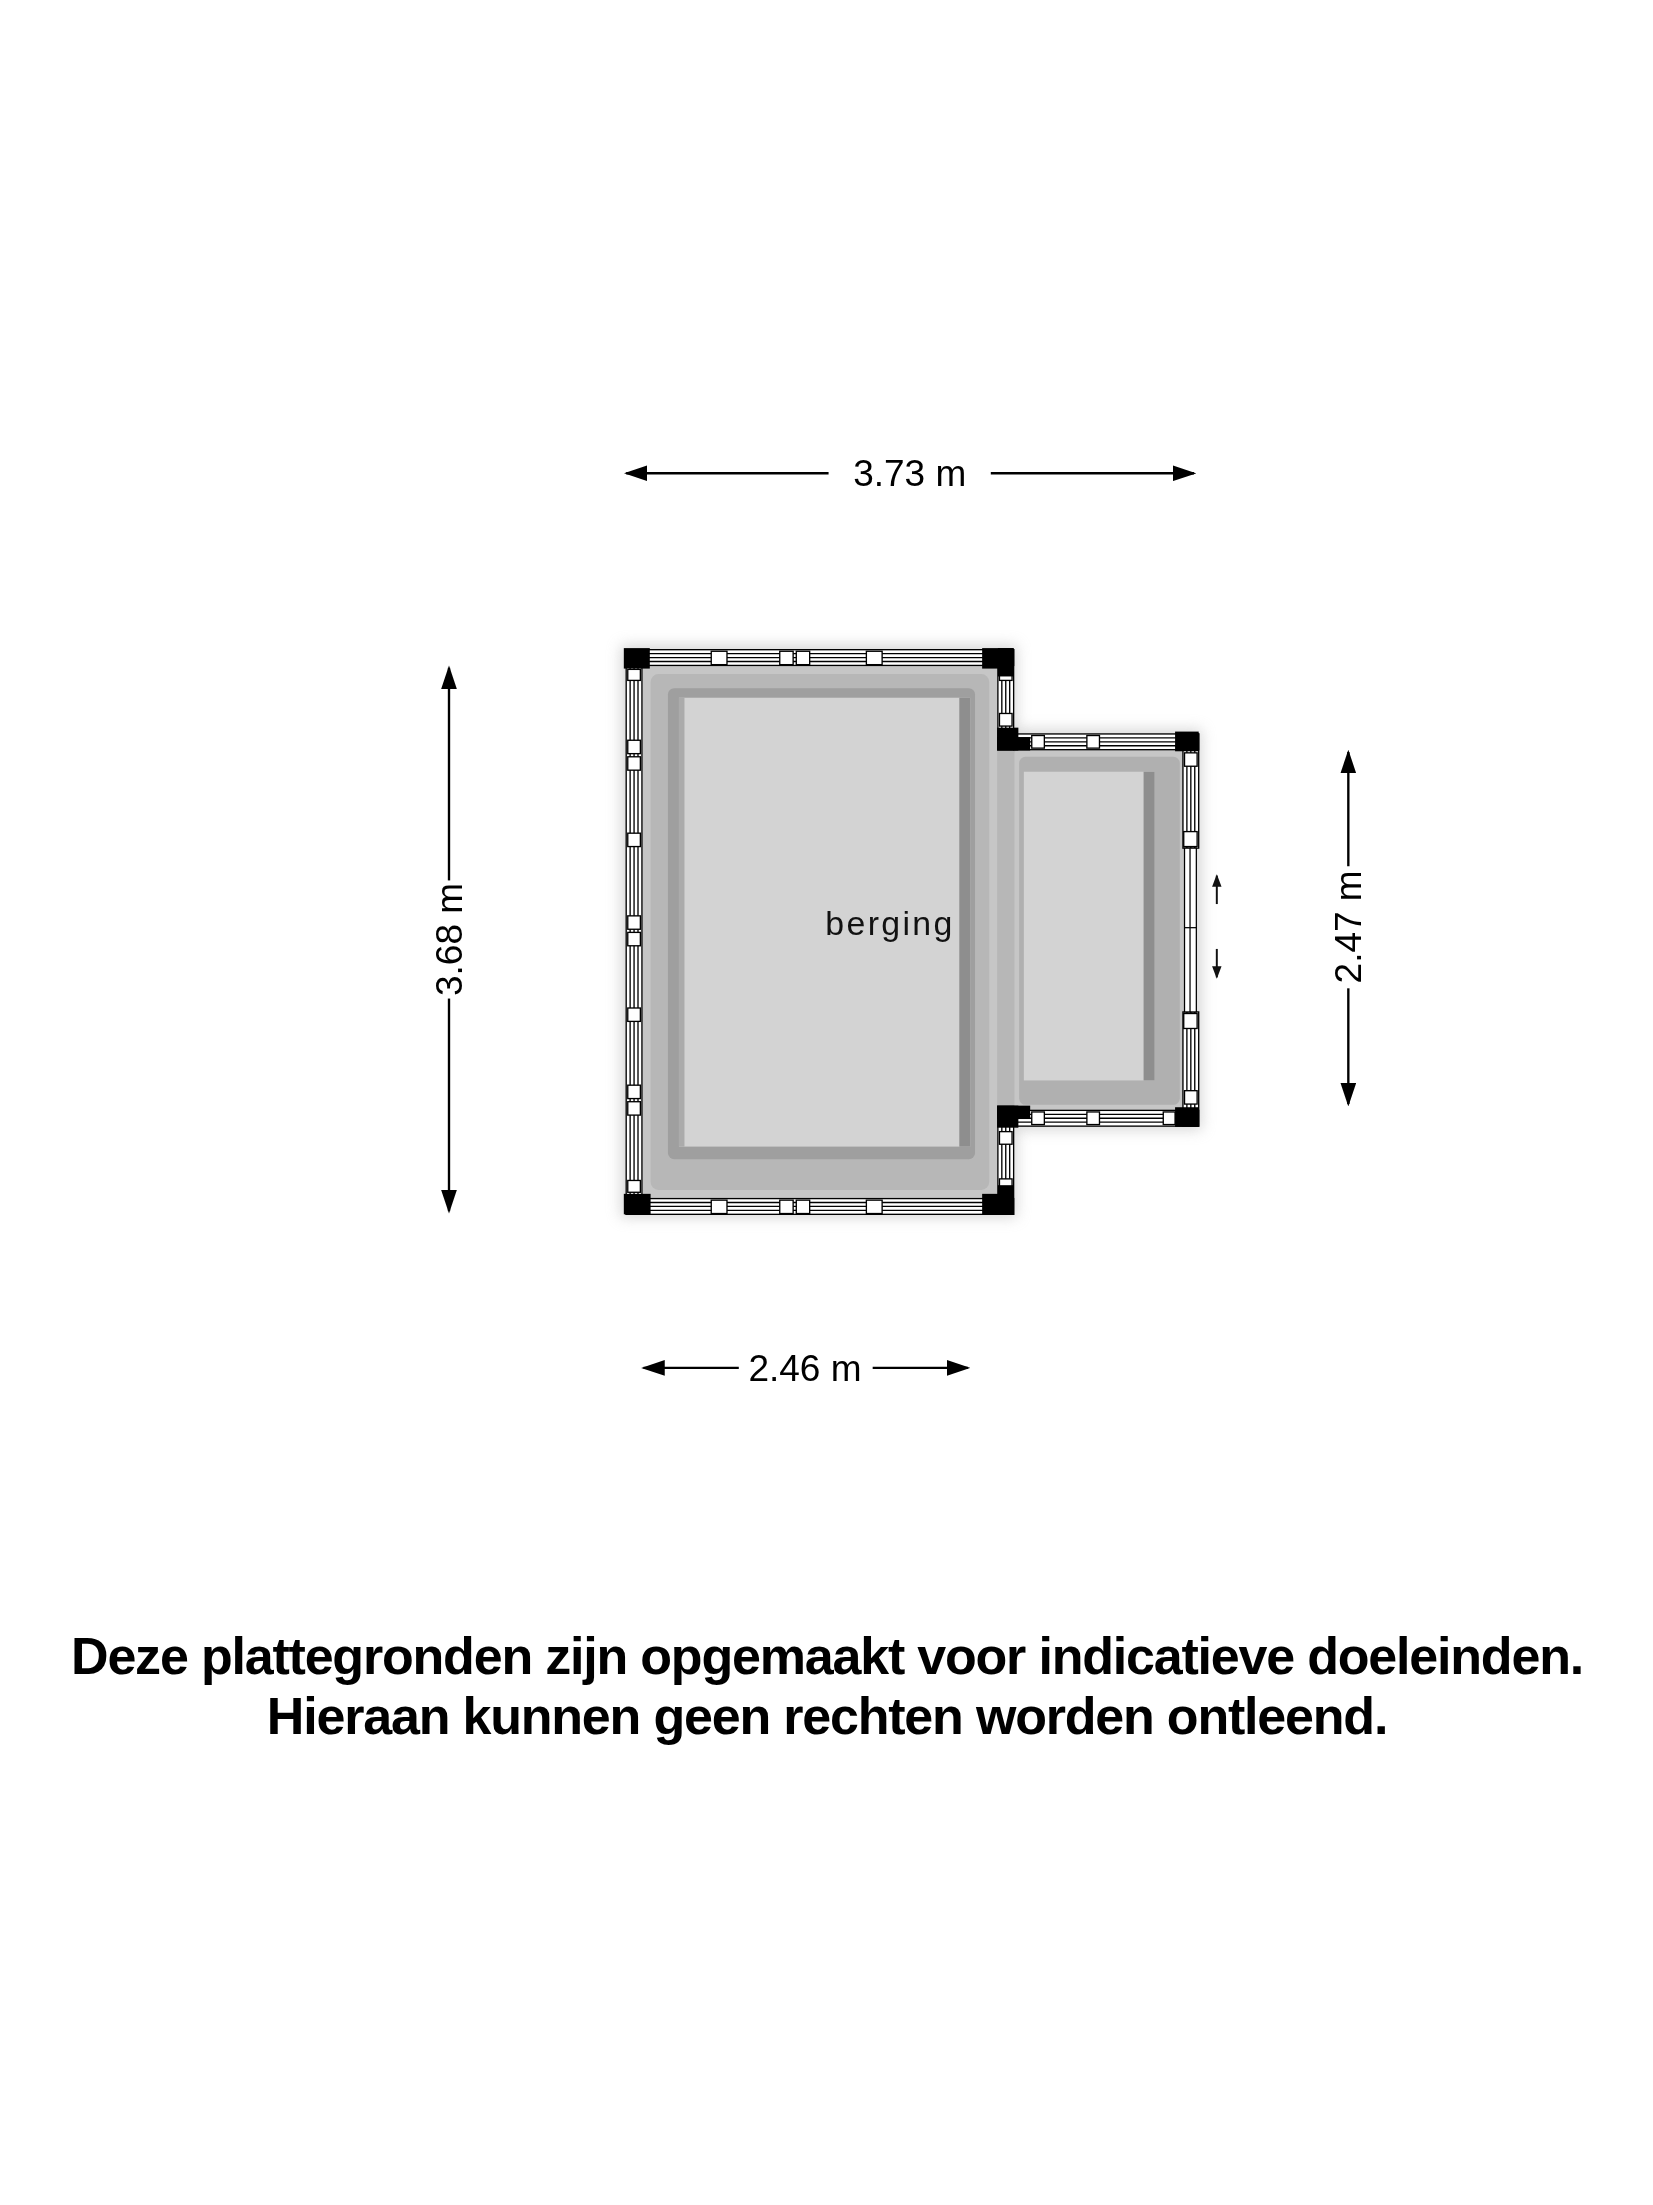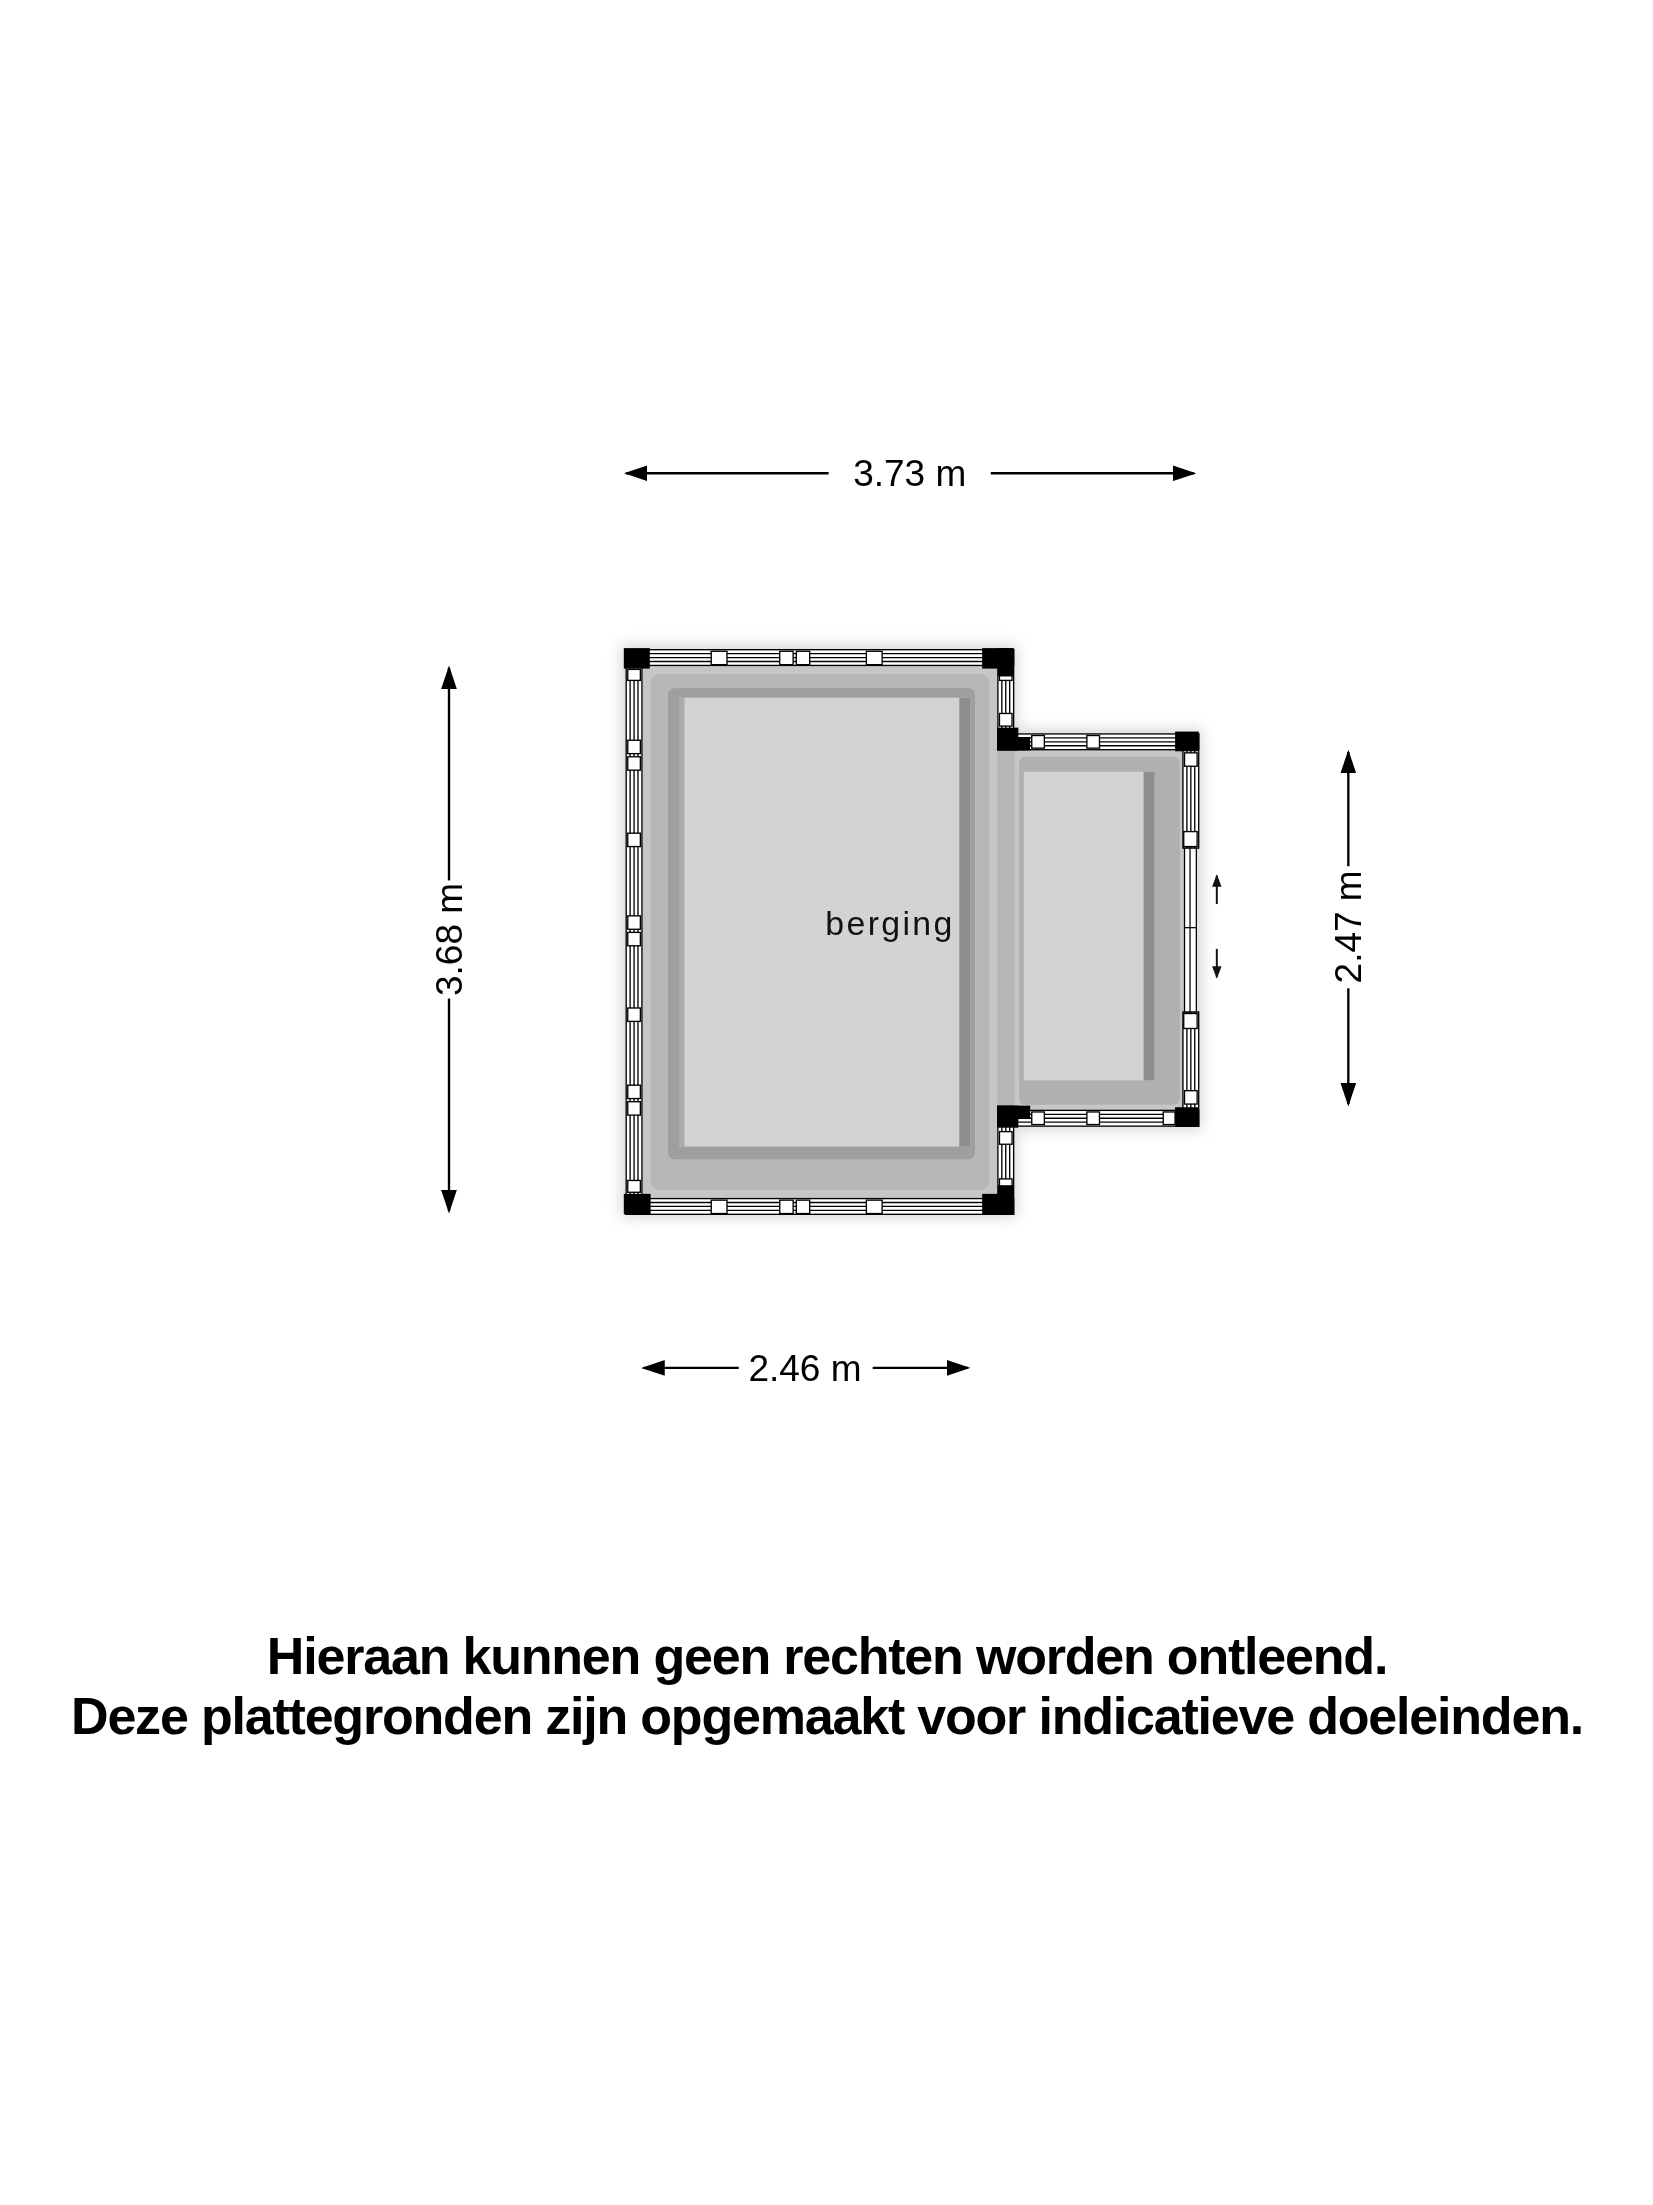--- a/index.html
+++ b/index.html
@@ -190,18 +190,18 @@
 
   <g stroke="#000" stroke-width="3">
     <line x1="938" y1="1737" x2="817" y2="1737" marker-end="url(#ah)"></line>
     <line x1="1108" y1="1737" x2="1229" y2="1737" marker-end="url(#ah)"></line>
   </g>
   <text class="dim-label" x="1022" y="1737" text-anchor="middle" dominant-baseline="central">2.46 m</text>
 </svg>
 
   
   <div id="disclaimer">
+    <div>Deze plattegronden zijn opgemaakt voor indicatieve doeleinden.</div>
     <div>Hieraan kunnen geen rechten worden ontleend.</div>
-    <div>Deze plattegronden zijn opgemaakt voor indicatieve doeleinden.</div>
   </div>
 
 </div>
 
 
 </body></html>

